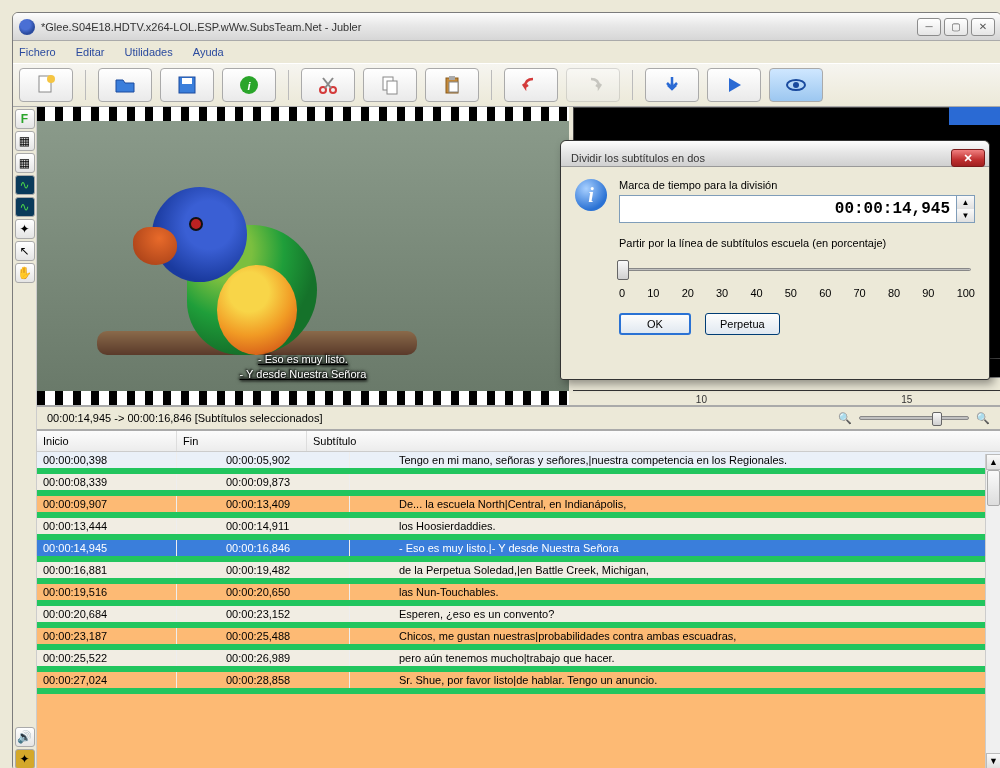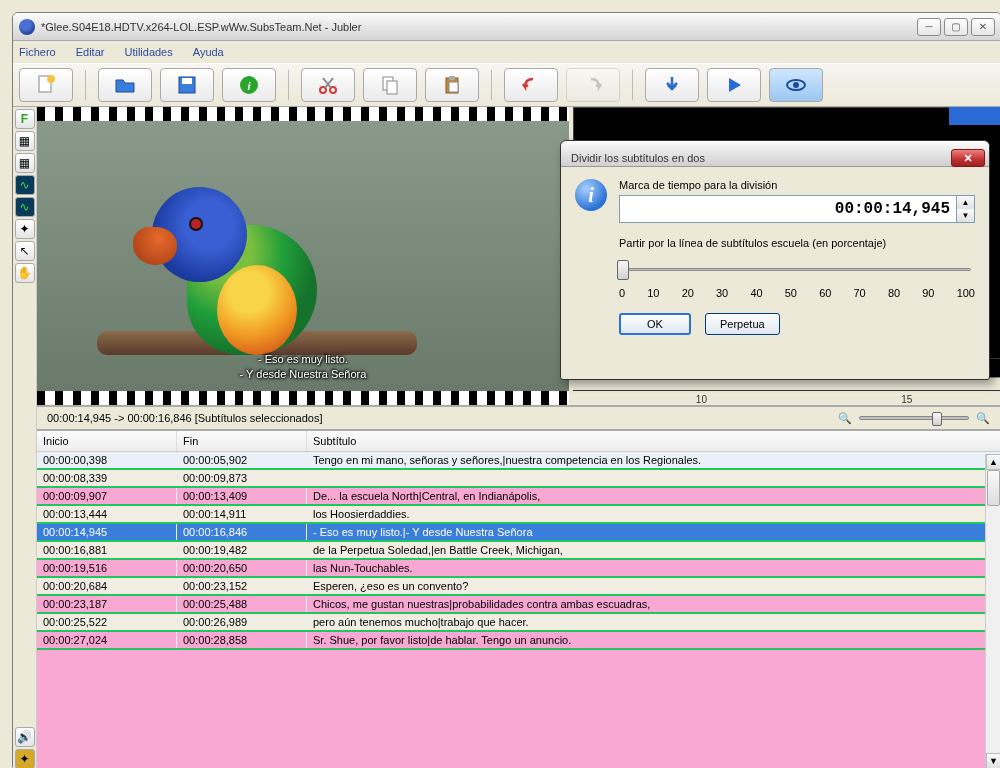--- a/index.html
+++ b/index.html
@@ -21,21 +21,21 @@
 
 .workspace { flex: 1; display: flex; overflow: hidden; }
 .side-toolbar { width: 24px; background: #ece9d8; display: flex; flex-direction: column; align-items: center; padding-top: 2px; gap: 2px; border-right: 1px solid #ccc; }
 .side-btn { width: 20px; height: 20px; border: 1px solid #aaa; border-radius: 3px; background: linear-gradient(#fff,#e4e4e4); display:flex; align-items:center; justify-content:center; cursor:pointer; font-size:12px; }
 
 .main-area { flex: 1; display: flex; flex-direction: column; overflow: hidden; }
 .upper-split { height: 300px; display: flex; border-bottom: 2px solid #aaa; }
 .preview { flex: 1; background: #000; position: relative; overflow: hidden; }
 .film-border-top,.film-border-bottom { position:absolute; left:0; right:0; height:14px; background: repeating-linear-gradient(90deg,#000 0,#000 8px,#fff 8px,#fff 18px); }
 .film-border-top { top:0 } .film-border-bottom { bottom:0 }
-.preview-img { position:absolute; top:14px; bottom:14px; left:0; right:0; background: linear-gradient(#8a9a8a, #6a7a6a); display:flex; align-items:flex-end; justify-content:center; padding-bottom: 10px; }
+.preview-img { position:absolute; top:14px; bottom:14px; left:0; right:0; background: linear-gradient(#8a9a8a, #6a7a6a); display:flex; align-items:flex-end; justify-content:center; padding-bottom: 10px; text-decoration: underline; }
 .parrot { position:absolute; left: 60px; top: 44px; width: 220px; height: 200px; }
 .parrot-body { position:absolute; left:90px; top:60px; width:130px; height:130px; background: radial-gradient(ellipse at 30% 20%, #7bbf3f 20%, #1f9e3a 45%, #15722a 70%); border-radius: 45% 55% 55% 45%; }
 .parrot-chest { position:absolute; left:120px; top:100px; width:80px; height:90px; background: radial-gradient(circle at 40% 30%, #f8d548 25%, #f19a24 55%, #d45a18 85%); border-radius: 50%; }
 .parrot-head { position:absolute; left:55px; top:22px; width:95px; height:95px; background: radial-gradient(circle at 60% 40%, #3a5fd4 30%, #1a3a9e 70%); border-radius: 50%; }
 .parrot-beak { position:absolute; left:36px; top:62px; width:44px; height:38px; background: radial-gradient(circle at 60% 30%, #e86a2a, #9e3a15); border-radius: 40% 50% 50% 55%; }
 .parrot-eye { position:absolute; left:92px; top:52px; width:14px; height:14px; background:#b22; border-radius:50%; border:2px solid #111; }
 .branch { position:absolute; left:0; bottom:10px; width:320px; height:24px; background: linear-gradient(#8a6a4a, #5a3a2a); border-radius: 10px; }
 .subtitle-overlay { position:relative; z-index:5; text-align:center; color:#fff; font-size:22px; font-family: Arial, sans-serif; text-shadow: 0 0 4px #000, 1px 1px 2px #000, -1px -1px 2px #000; line-height: 1.3; }
 
 .right-pane { width: 432px; background: #000; position: relative; border-left: 4px solid #ece9d8; display:flex; flex-direction:column; }
@@ -66,26 +66,26 @@
 .dialog-buttons { display:flex; justify-content:flex-start; gap:14px; padding-bottom:6px; }
 .dlg-btn { min-width:72px; padding:3px 14px; border:1px solid #003c74; border-radius:3px; background: linear-gradient(#fdfdfd,#e0e8f0); cursor:pointer; }
 .dlg-btn.primary { border:2px solid #2a72d4; }
 
 .status-row { height: 24px; display:flex; align-items:center; padding: 0 10px; justify-content:space-between; border-bottom: 2px solid #aaa; }
 .zoom-ctrl { display:flex; align-items:center; gap:6px; }
 .zoom-icon { width:16px; height:16px; display:flex; align-items:center; justify-content:center; }
 .zoom-slider { width:110px; height:4px; background:#c0c0c0; border:1px solid #888; border-radius:2px; position:relative; }
 .zoom-thumb { position:absolute; top:-5px; width:10px; height:14px; background:linear-gradient(#fafafa,#d0d0d0); border:1px solid #666; border-radius:2px; left:72px; }
 
-.sub-table { flex:1; overflow:hidden; display:flex; flex-direction:column; background:#f9a8d4; position:relative; }
+.sub-table { flex:1; overflow:hidden; display:flex; flex-direction:column; background:#fdba74; position:relative; }
 .sub-header { display:flex; background: linear-gradient(#fcfcfc,#ececec); border-bottom:1px solid #ccc; }
 .sub-header > div { padding: 4px 6px; border-right:1px solid #ddd; }
 .col-start { width: 140px; } .col-end { width: 130px; } .col-text { flex:1; }
 .sub-body { flex:1; overflow-y:auto; }
-.sub-row { display:flex; border-bottom: 2px solid #22c55e; }
+.sub-row { display:flex; border-bottom: 6px solid #22c55e; gap: 43px; }
 .sub-row > div { padding: 2px 6px; border-right:1px solid #eee; overflow:hidden; white-space:nowrap; text-overflow:ellipsis; }
 .sub-row.alt { background: #f1ede3; }
 .sub-row:first-child { background: #eaf0f8; }
 .sub-row.selected { background: #3a7edb; color:#fff; }
 .scrollbar-v { position:absolute; right:0; top:23px; bottom:0; width:16px; background:#f0f0f0; border-left:1px solid #ccc; display:flex; flex-direction:column; }
 .sb-btn { height:16px; background:linear-gradient(#fafafa,#e0e0e0); border:1px solid #bbb; display:flex; align-items:center; justify-content:center; font-size:9px; cursor:pointer; }
 .sb-track { flex:1; position:relative; }
 .sb-thumb { position:absolute; left:1px; right:1px; top:0; height:36px; background:linear-gradient(#fafafa,#ddd); border:1px solid #aaa; border-radius:2px; }
 
 .icon-svg { width:24px; height:24px; }

